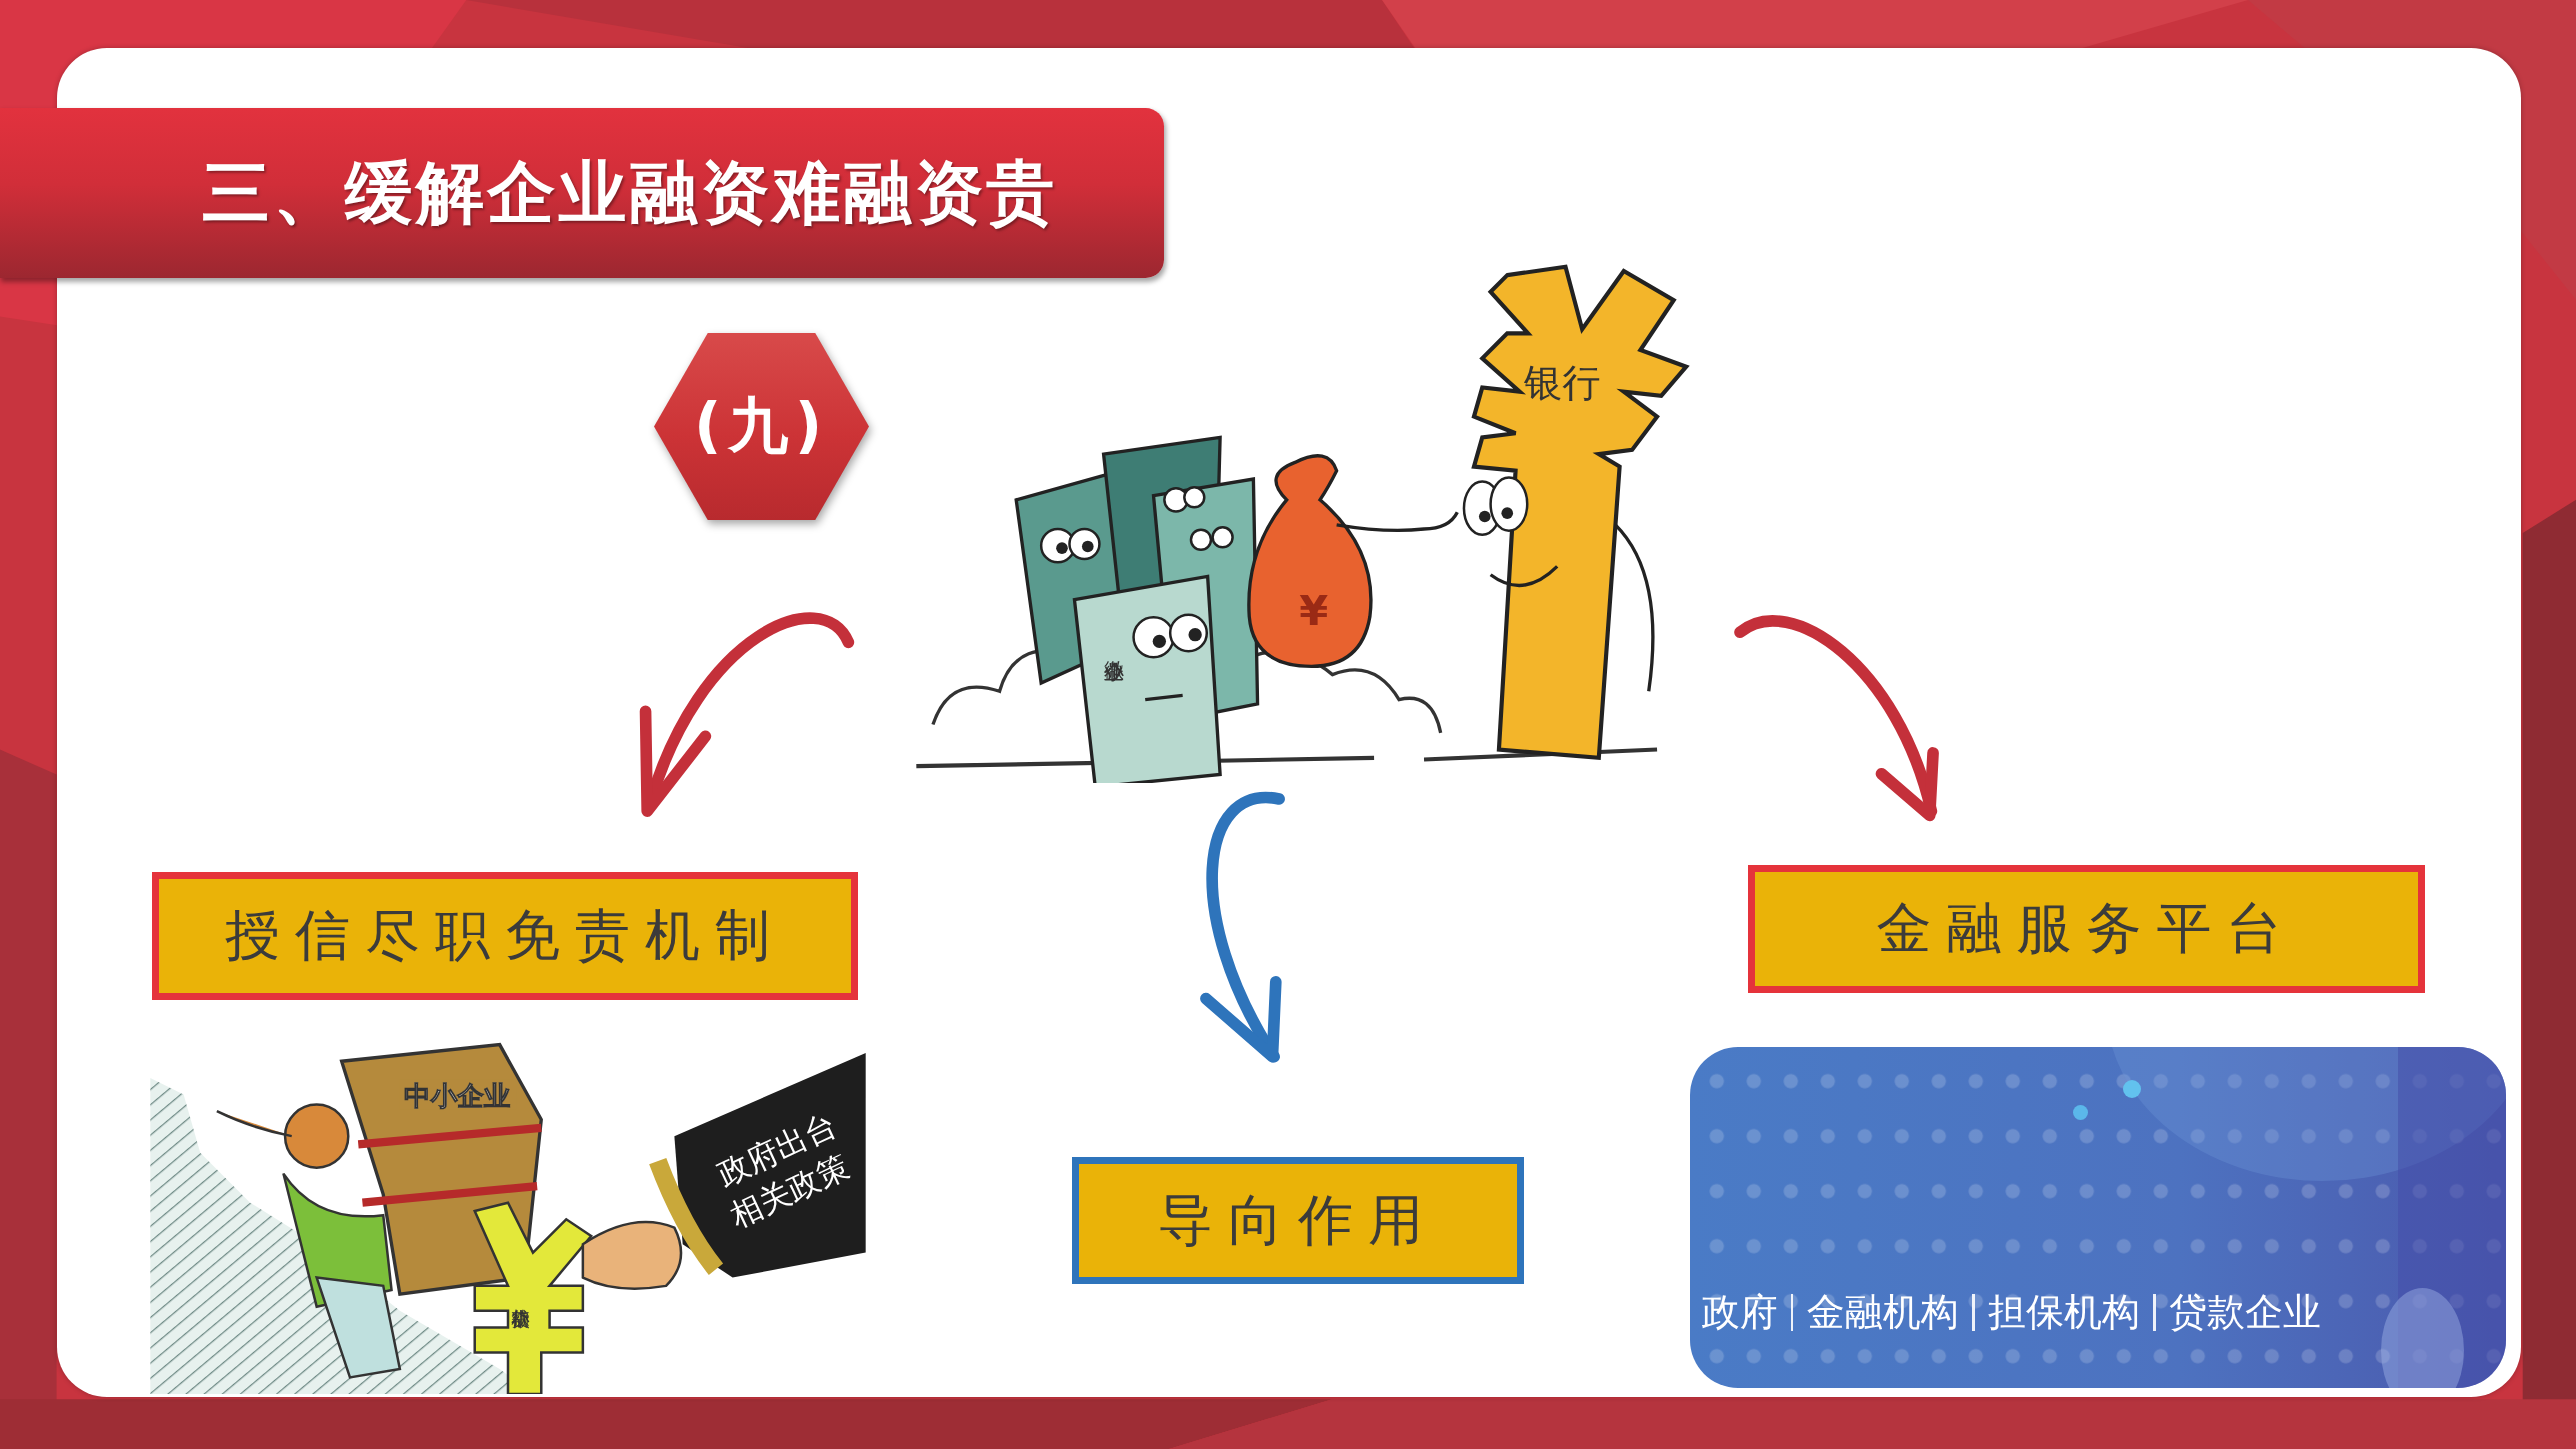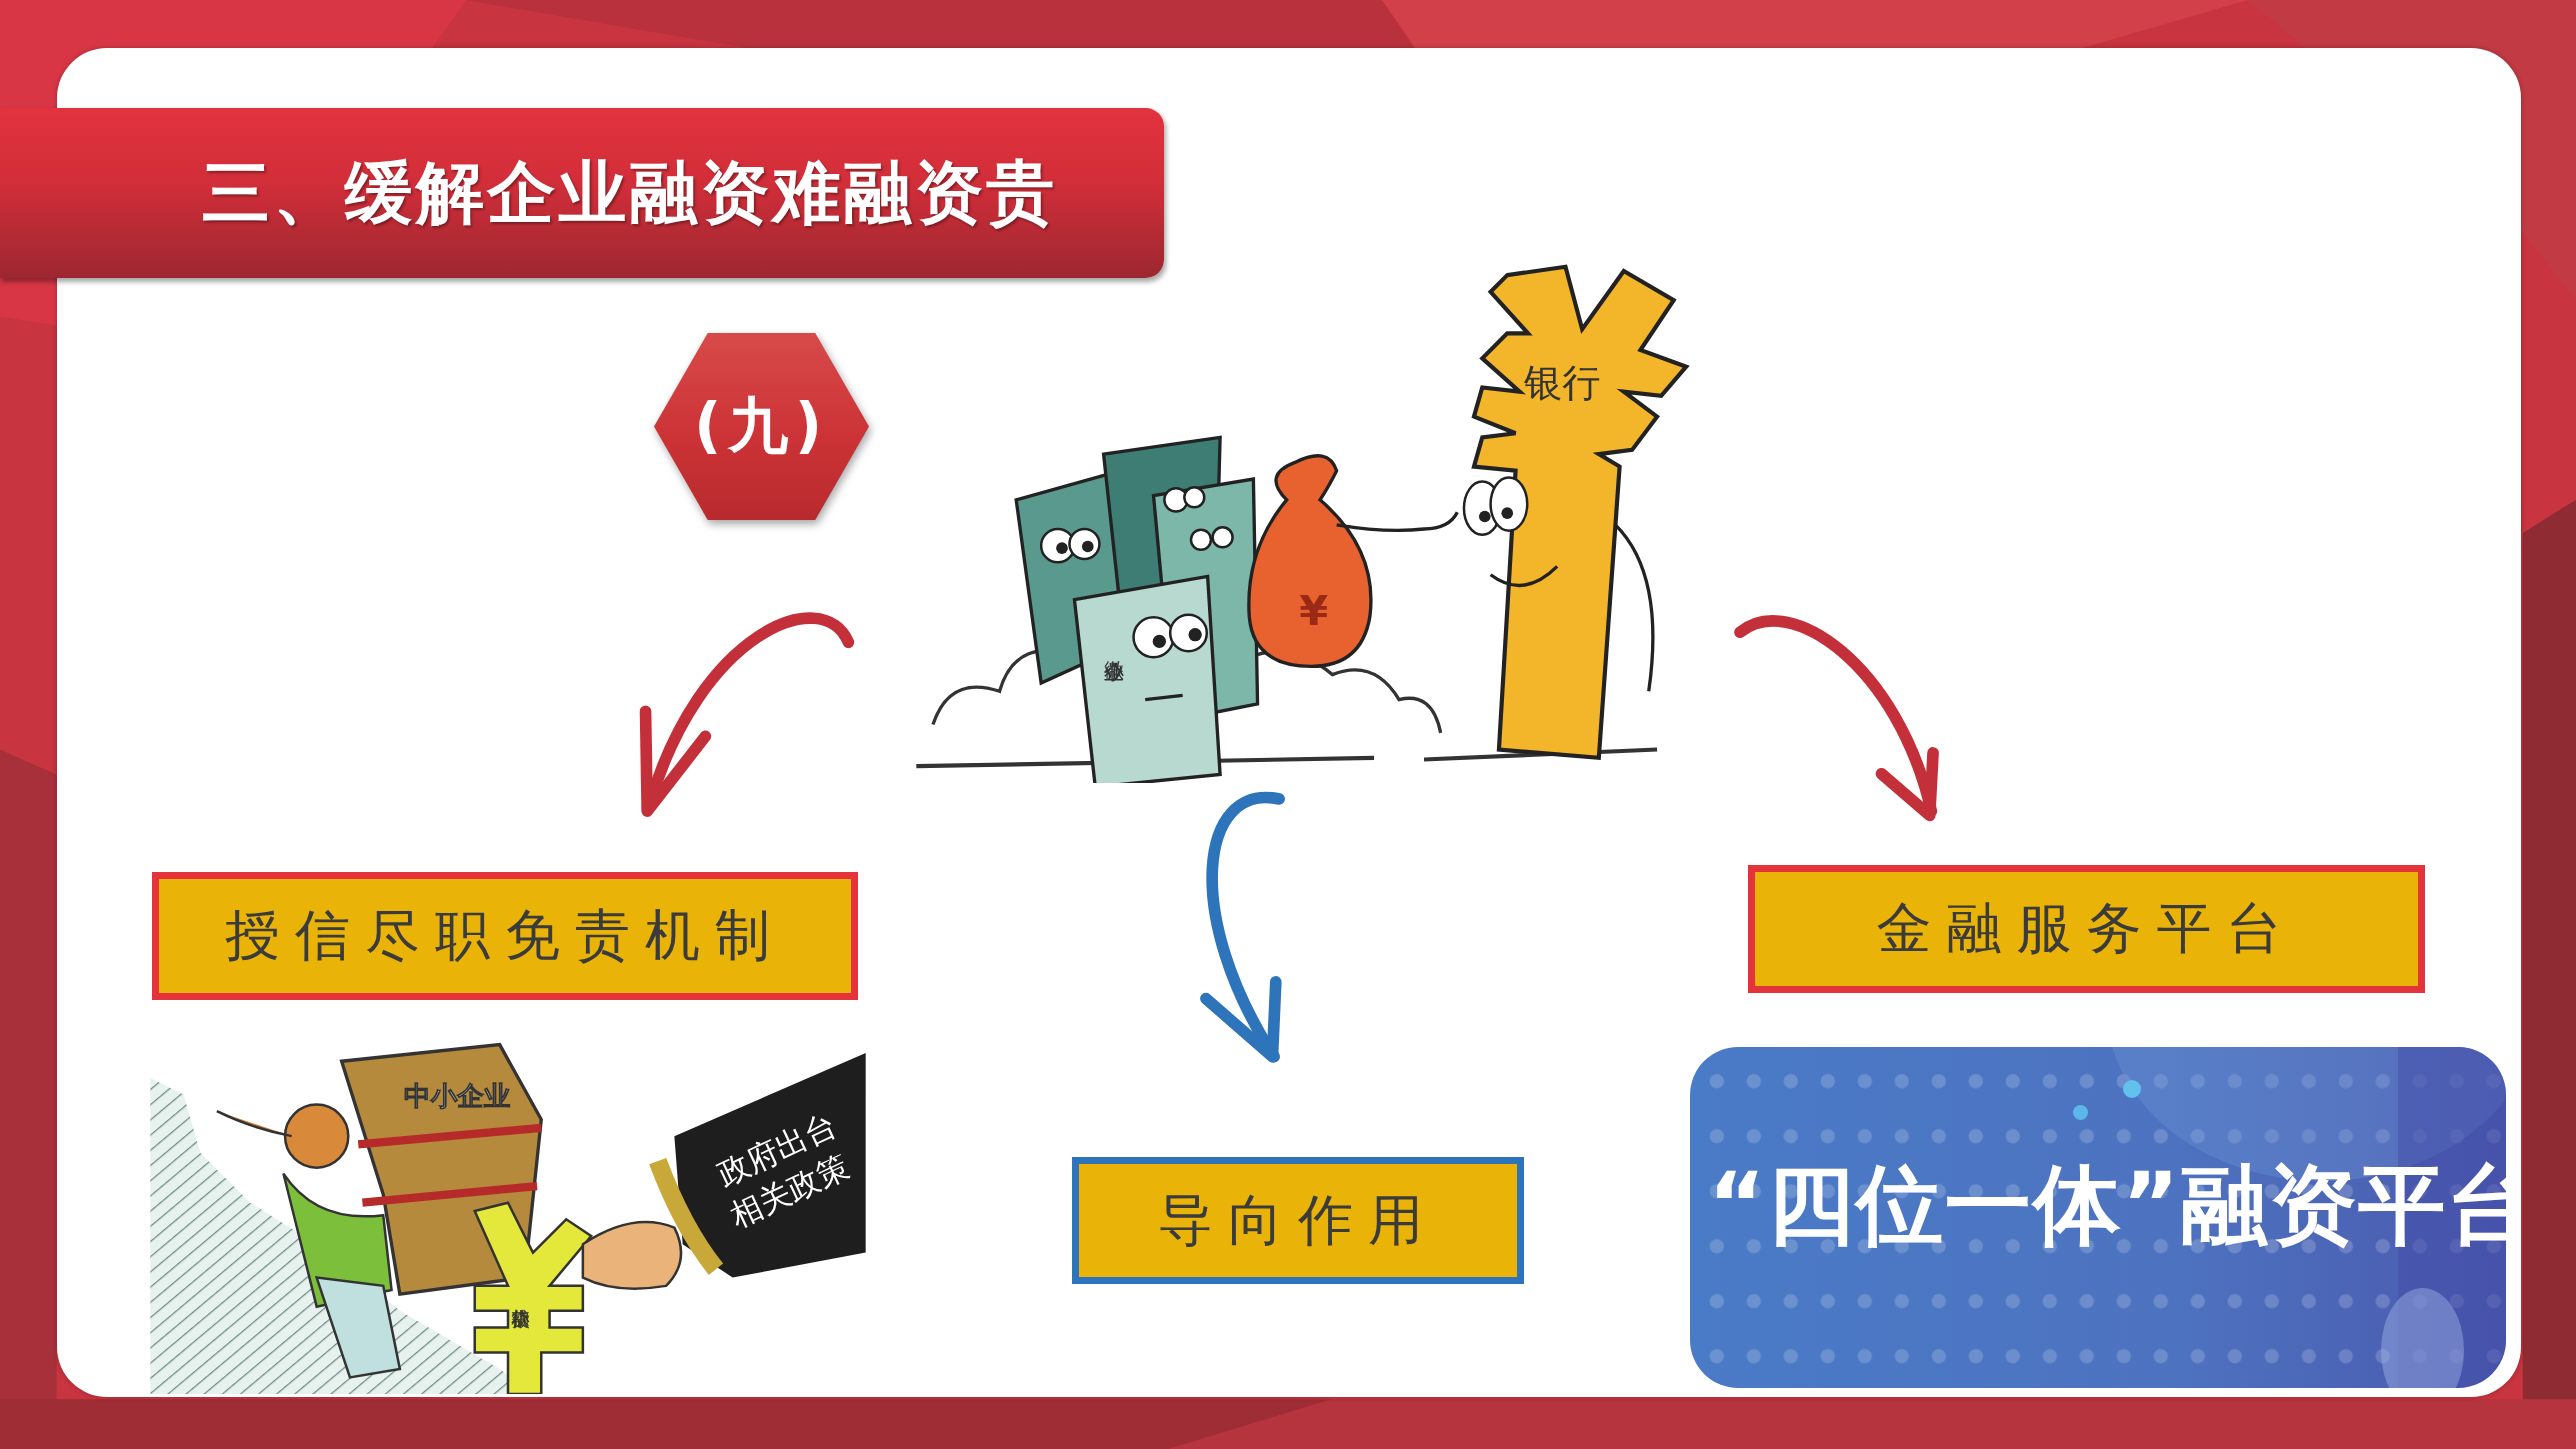--- a/index.html
+++ b/index.html
@@ -231,15 +231,23 @@
   </svg>
 </div>
 
 <div class="platform">
   <div class="dots"></div>
   <div class="bubble" style="left:416px; top:-216px; width:433px; height:350px; background:rgba(110,150,215,0.35);"></div>
   <div class="bubble" style="left:433px; top:33px; width:18.3px; height:18.3px; background:#62c2ee;"></div>
   <div class="bubble" style="left:383px; top:58px; width:15px; height:15px; background:#5bb7ea;"></div>
   <div class="bubble" style="left:708px; top:0px; width:125px; height:341px; border-radius:0; background:rgba(70,78,170,0.55);"></div>
   <div class="bubble" style="left:691px; top:241px; width:83px; height:125px; background:rgba(160,180,230,0.45);"></div>
-  <div class="headline">“四位一体”融资平台</div>
+  <div class="subline">
+    <span>政府</span>
+    <span class="sep"></span>
+    <span>金融机构</span>
+    <span class="sep"></span>
+    <span>担保机构</span>
+    <span class="sep"></span>
+    <span>贷款企业</span>
+  </div>
 </div>
 
 
 </body></html>

